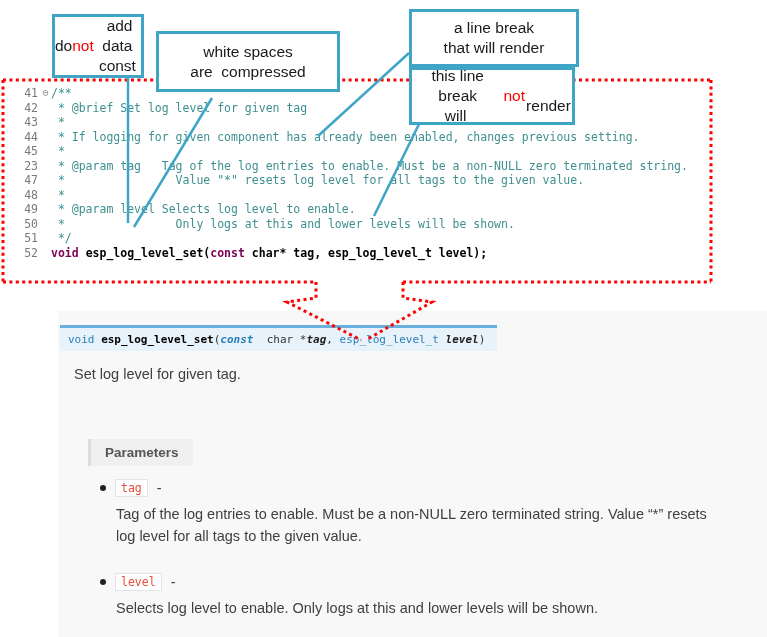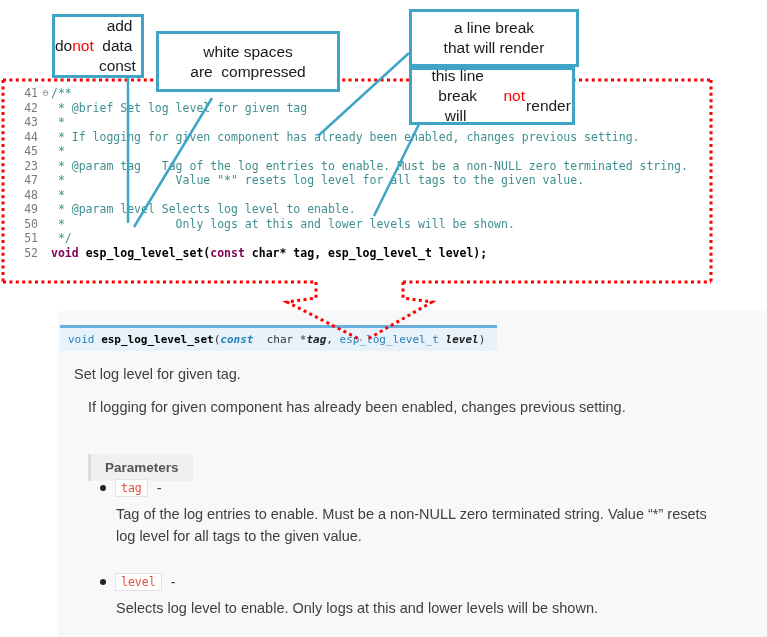--- a/index.html
+++ b/index.html
@@ -31,21 +31,21 @@
   .c-sig-kw{color:#2980b9;}
   .c-sig-name{color:#000;font-weight:bold;}
   .c-sig-plain{color:#333;}
   .c-sig-const{color:#2980b9;font-style:italic;font-weight:bold;}
   .c-sig-param{color:#222;font-style:italic;font-weight:bold;}
   .c-sig-type{color:#2980b9;}
   .brief{position:absolute;left:16px;top:55px;font-size:14.5px;margin:0;}
   .desc{position:absolute;left:30px;top:88px;font-size:14.5px;margin:0;}
   .plabel{position:absolute;left:30px;top:128px;background:#f0f0f0;
           border-left:3px solid #dcdcdc;padding:6px 14px;font-size:13.5px;
-          font-weight:bold;color:#555;margin-top:15px;}
+          font-weight:bold;color:#555;}
   .param-list{position:absolute;left:42px;top:167px;width:625px;}
   .param{margin-bottom:25px;}
   .param-head{display:flex;align-items:center;gap:9px;height:20px;}
   .bullet{width:6px;height:6px;border-radius:50%;background:#222;flex:0 0 auto;}
   .badge{background:#ffffff;border:1px solid #e1e4e5;padding:1px 5px;
          font-family:"DejaVu Sans Mono",monospace;font-size:11.5px;color:#e74c3c;}
   .dash{font-size:14.5px;color:#404040;}
   .param-desc{margin:5px 0 0 16px;width:600px;font-size:14.5px;line-height:22px;}
 </style>
 </head>
@@ -144,21 +144,20 @@
   <div class="callout" style="left:156px;top:31px;width:178px;height:55px"><span>white spaces
 are  compressed</span></div>
   <div class="callout" style="left:409px;top:9px;width:164px;height:52px"><span>a line break
 that will render</span></div>
   <div class="callout" style="left:409px;top:67px;width:160px;height:52px"><span>this line break
 will </span><span class="c-red">not</span><span> render</span></div>
 
   <div class="docs-panel">
     <div class="sig"><span class="c-sig-kw">void </span><span class="c-sig-name">esp_log_level_set</span><span class="c-sig-plain">(</span><span class="c-sig-const">const</span><span class="c-sig-plain">  char *</span><span class="c-sig-param">tag</span><span class="c-sig-plain">, </span><span class="c-sig-type">esp_log_level_t</span><span class="c-sig-plain"> </span><span class="c-sig-param">level</span><span class="c-sig-plain">)</span></div>
     <p class="brief">Set log level for given tag.</p>
-    <p class="desc">If logging for given component has already been enabled, changes previous setting.</p>
     <div class="plabel">Parameters</div>
     <div class="param-list">
         <div class="param">
           <div class="param-head">
             <span class="bullet"></span>
             <span class="badge">tag</span>
             <span class="dash">-</span>
           </div>
           <div class="param-desc">Tag of the log entries to enable. Must be a non-NULL zero terminated string. Value “*” resets log level for all tags to the given value.</div>
         </div>

